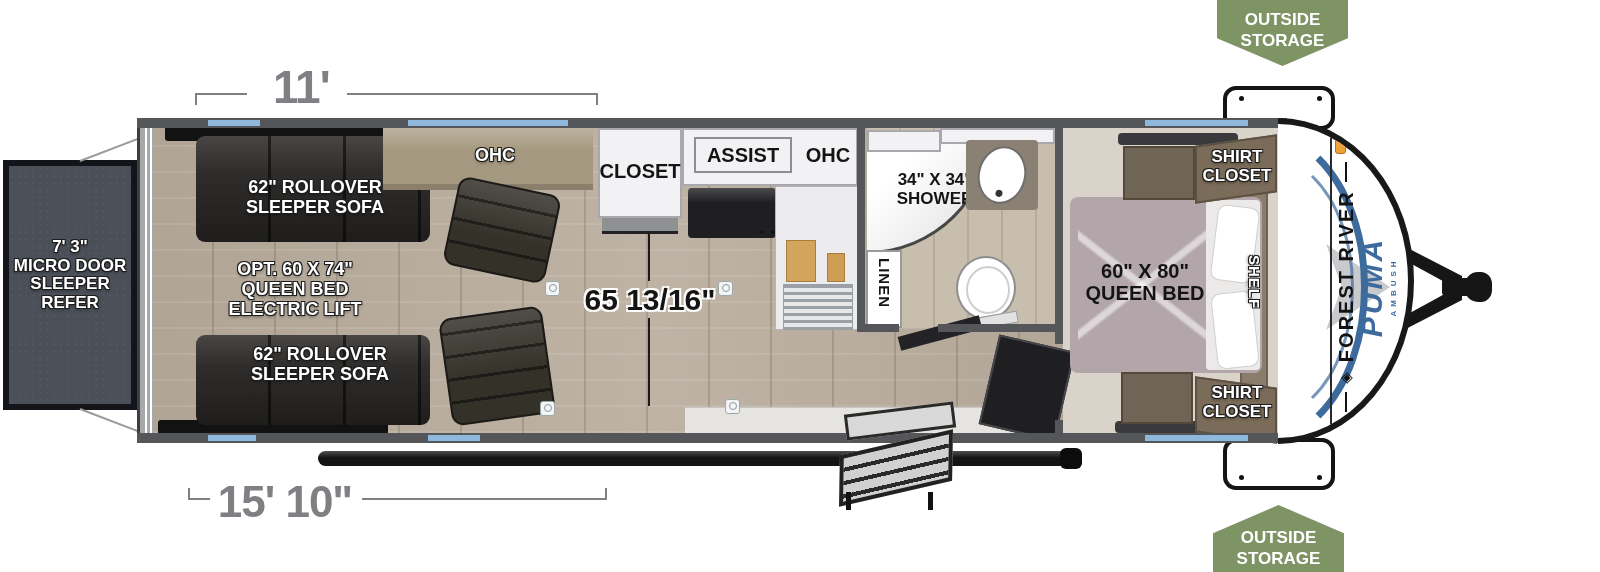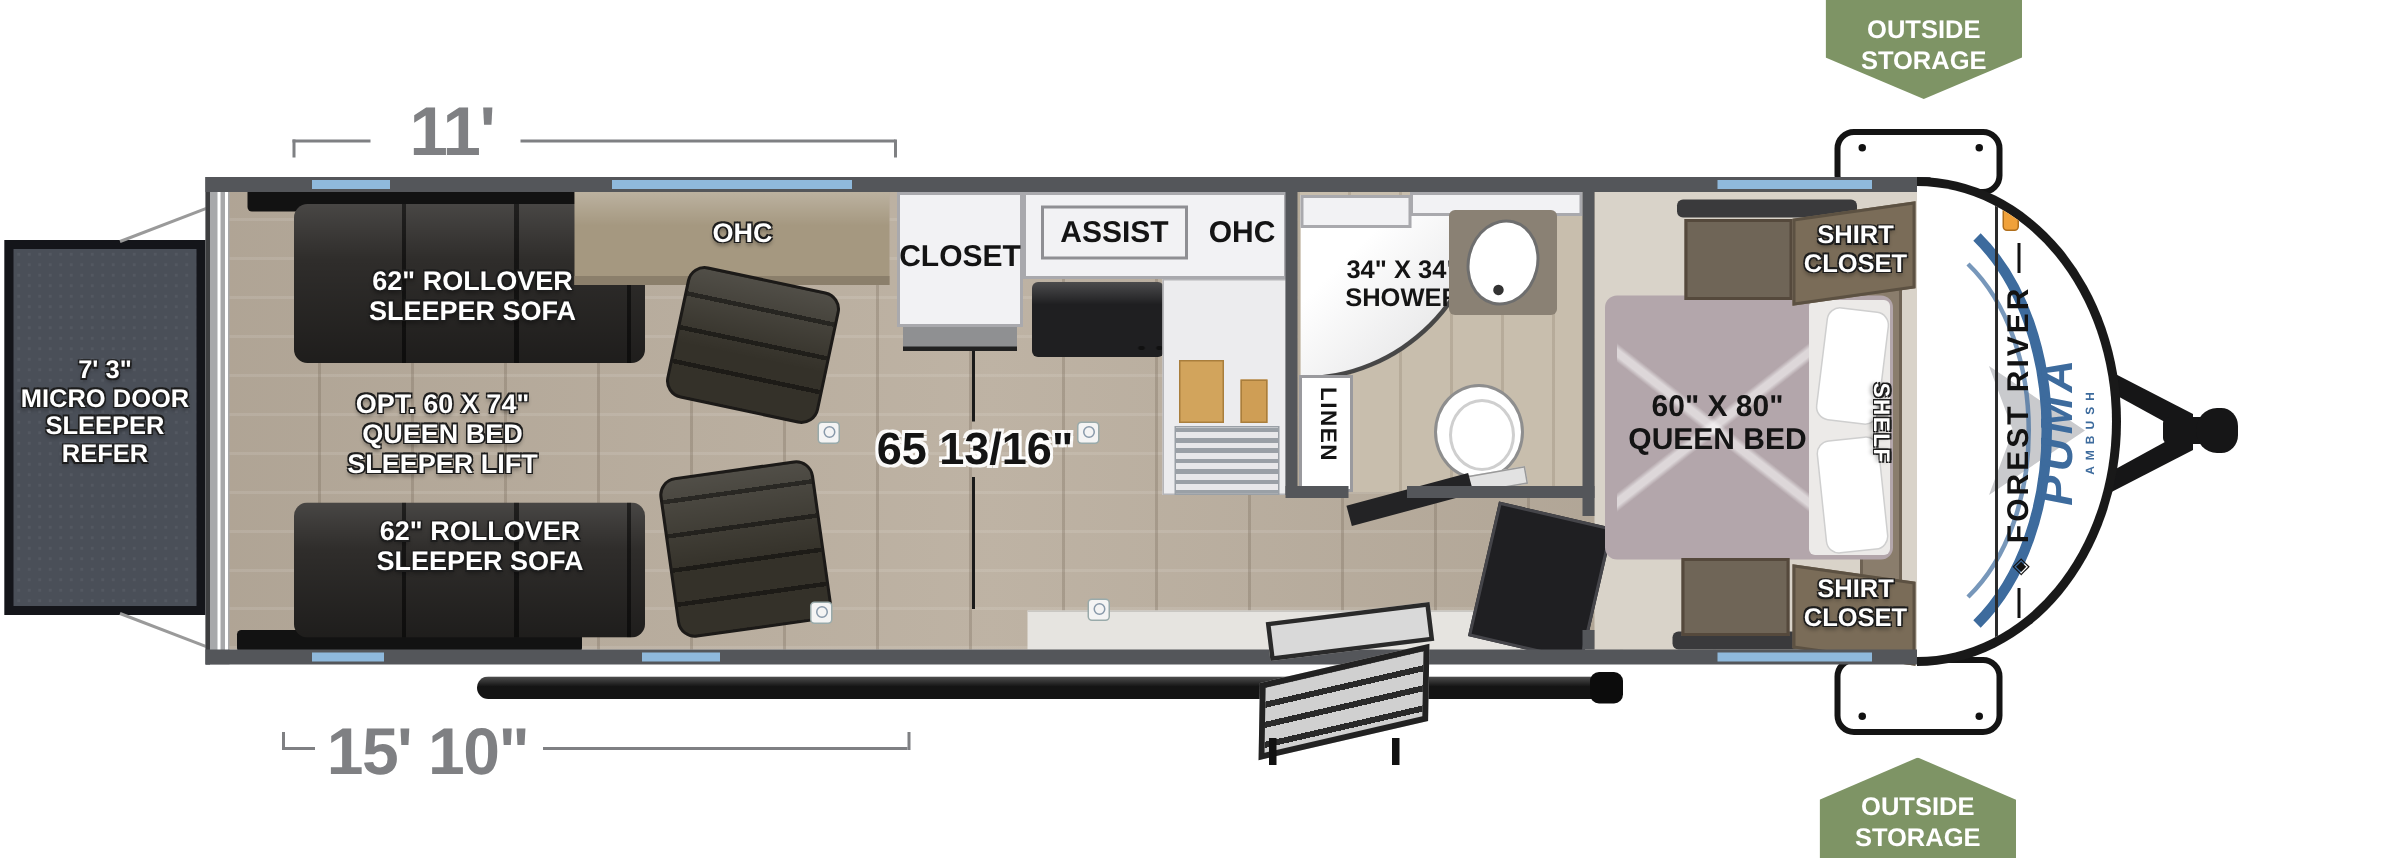--- a/index.html
+++ b/index.html
@@ -87,21 +87,21 @@
     <span style="display:block">62" ROLLOVER</span>
     <span style="display:block">SLEEPER SOFA</span>
   </div>
   <div class="abs lblw" style="left:220px;top:345px;width:200px;font-size:18px;">
     <span style="display:block">62" ROLLOVER</span>
     <span style="display:block">SLEEPER SOFA</span>
   </div>
   <div class="abs lblw" style="left:195px;top:260px;width:200px;font-size:18px;">
     <span style="display:block">OPT. 60 X 74"</span>
     <span style="display:block">QUEEN BED</span>
-    <span style="display:block">SLEEPER LIFT</span>
+    <span style="display:block">ELECTRIC LIFT</span>
   </div>
 
   <div class="abs" style="left:383px;top:128px;width:210px;height:62px;background:#a59880;border-bottom:6px solid #8b7f6b;box-sizing:border-box;
               background-image:linear-gradient(180deg,rgba(255,255,255,.25),transparent 40%);"></div>
   <div class="abs lblw" style="left:445px;top:146px;width:100px;font-size:18px;">
     <span>OHC</span>
   </div>
 
   <div class="abs chair" style="left:450px;top:185px;width:100px;height:86px;transform:rotate(12deg);"></div>
   <div class="abs chair" style="left:445px;top:312px;width:100px;height:104px;transform:rotate(-8deg);"></div>

